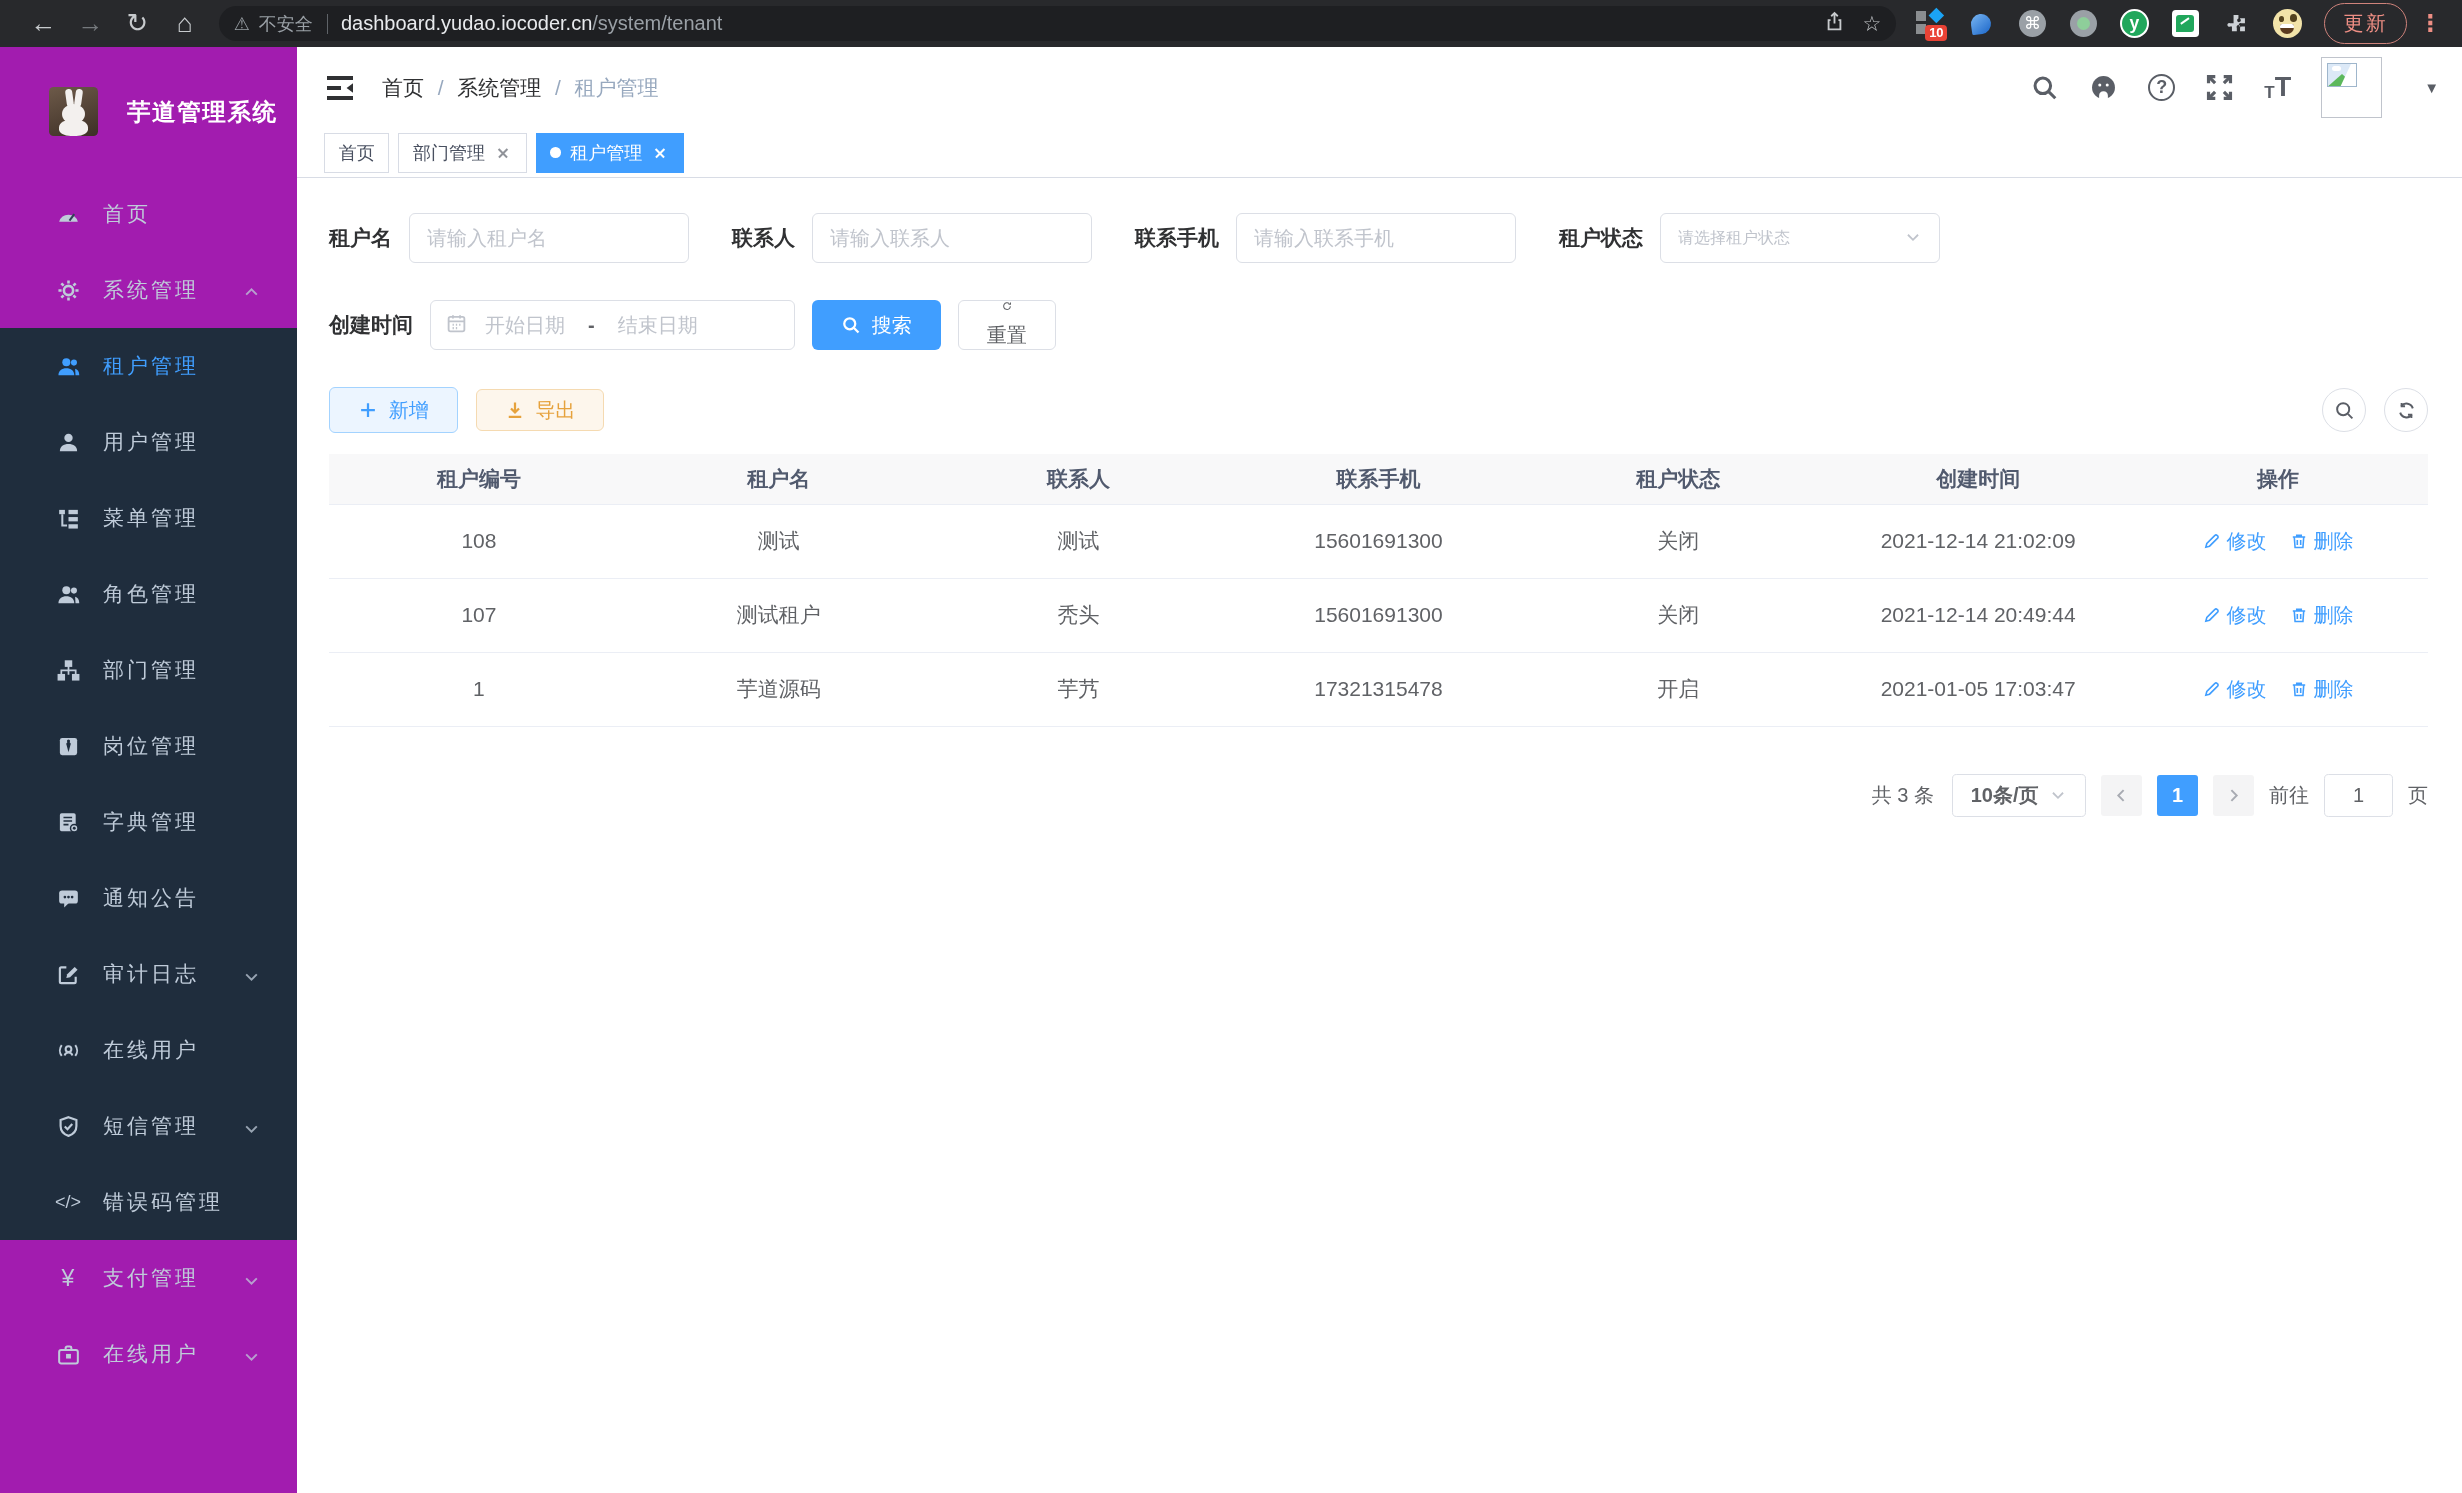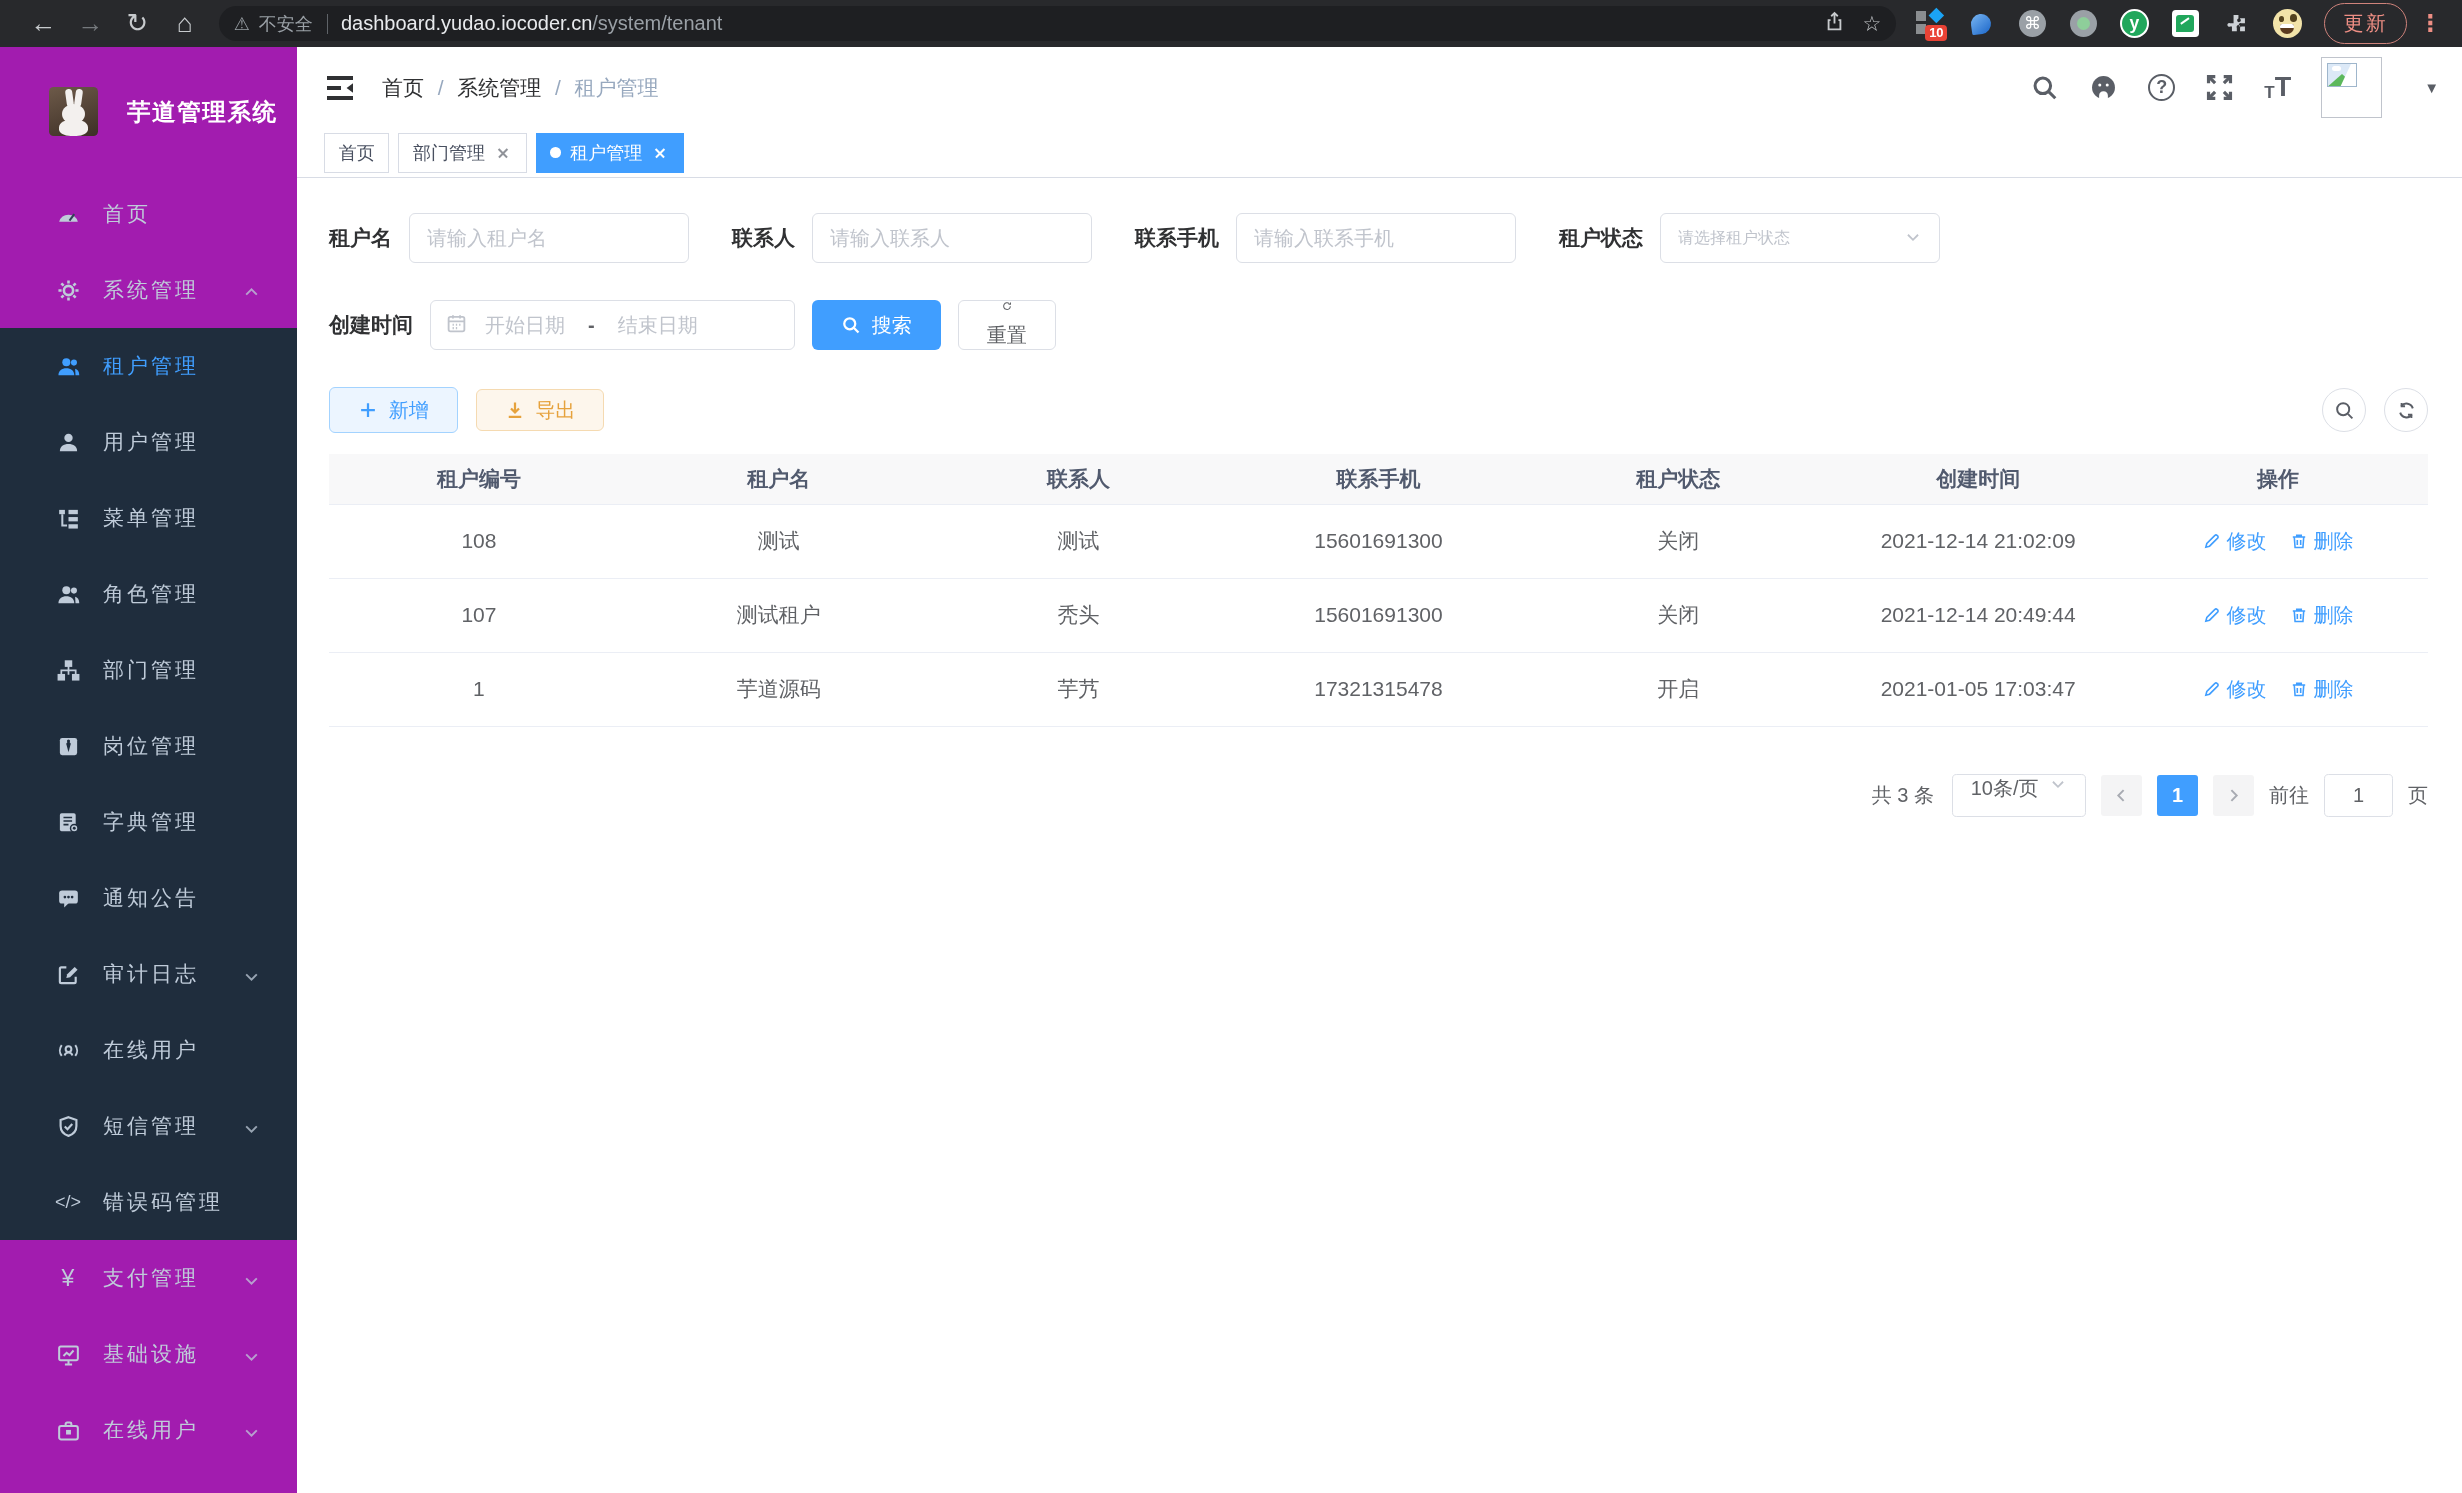--- a/index.html
+++ b/index.html
@@ -133,22 +133,22 @@
 
   table.grid { width:100%; border-collapse:collapse; table-layout:fixed; margin-top:21px; }
   .grid th { height:50px; background:#f8f8f9; color:#515a6e; font-size:21px; font-weight:bold; border-bottom:0.8px solid #ebeef5; }
   .grid td { height:74px; text-align:center; color:#606266; font-size:21px; border-bottom:0.8px solid #ebeef5; }
   .op-link { color:#409eff; font-size:20px; display:inline-flex; align-items:center; gap:6px; cursor:pointer; }
   .op-link svg { width:18px; height:18px; }
   .op-wrap { display:flex; justify-content:center; gap:23px; }
 
   .pager { display:flex; justify-content:flex-end; align-items:center; margin-top:47px; gap:15px; font-size:20px; color:#606266; }
   .pg-total { margin-right:3px; }
-  .pg-size { width:134px; height:43px; border:0.8px solid #dcdfe6; border-radius:4.6px; display:flex; align-items:flex-start;
-             justify-content:center; gap:10.7px; cursor:pointer; color:#606266; }
+  .pg-size { width:134px; height:43px; border:0.8px solid #dcdfe6; border-radius:4.6px; display:flex; align-items:center;
+             justify-content:center; gap:10.7px; cursor:pointer; color:#606266;font-weight:bold; }
   .pg-btn { width:41px; height:41px; background:#f4f4f5; border-radius:3px; display:flex; align-items:center; justify-content:center;
             color:#a8abb2; cursor:pointer; }
   .pg-btn svg { width:17px; height:17px; }
   .pg-num { width:41px; height:41px; background:#409eff; color:#fff; border-radius:3px; display:flex; align-items:center;
             justify-content:center; font-weight:bold; cursor:pointer; }
   .pg-goto-input { width:69px; height:43px; border:0.8px solid #dcdfe6; border-radius:4.6px; text-align:center; font-size:20px;
                    color:#606266; outline:none; font-family:inherit; }
 </style>
 </head>
 <body>
@@ -383,35 +383,20 @@
         </div>
         <div class="menu-item">
           <span class="mi glyph-ico" style="font-size:18px;">&lt;/&gt;</span>
           <span class="lbl">错误码管理</span>
         </div>
       </div>
 
       <div class="menu-item">
         <span class="mi glyph-ico">¥</span>
         <span class="lbl">支付管理</span>
-        <span class="chev">
-          <svg viewBox="0 0 16 16" fill="none" stroke="currentColor" stroke-width="1.8">
-              <path d="M3 6l5 5 5-5"></path>
-            </svg>
-        </span>
-      </div>
-      <div class="menu-item">
-        <span class="mi">
-          <svg viewBox="0 0 16 16" fill="none" stroke="currentColor" stroke-width="1.4">
-              <rect x="1.5" y="2.5" width="13" height="9.5" rx="1"></rect>
-              <path d="M4.5 9l2.2-2.2 2 1.6 2.8-3.2"></path>
-              <path d="M8 12v3M5.5 15h5"></path>
-            </svg>
-        </span>
-        <span class="lbl">基础设施</span>
         <span class="chev">
           <svg viewBox="0 0 16 16" fill="none" stroke="currentColor" stroke-width="1.8">
               <path d="M3 6l5 5 5-5"></path>
             </svg>
         </span>
       </div>
       <div class="menu-item">
         <span class="mi">
           <svg viewBox="0 0 16 16" fill="none" stroke="currentColor" stroke-width="1.4">
               <rect x="1.5" y="4.8" width="13" height="9.4" rx="1.4"></rect>

